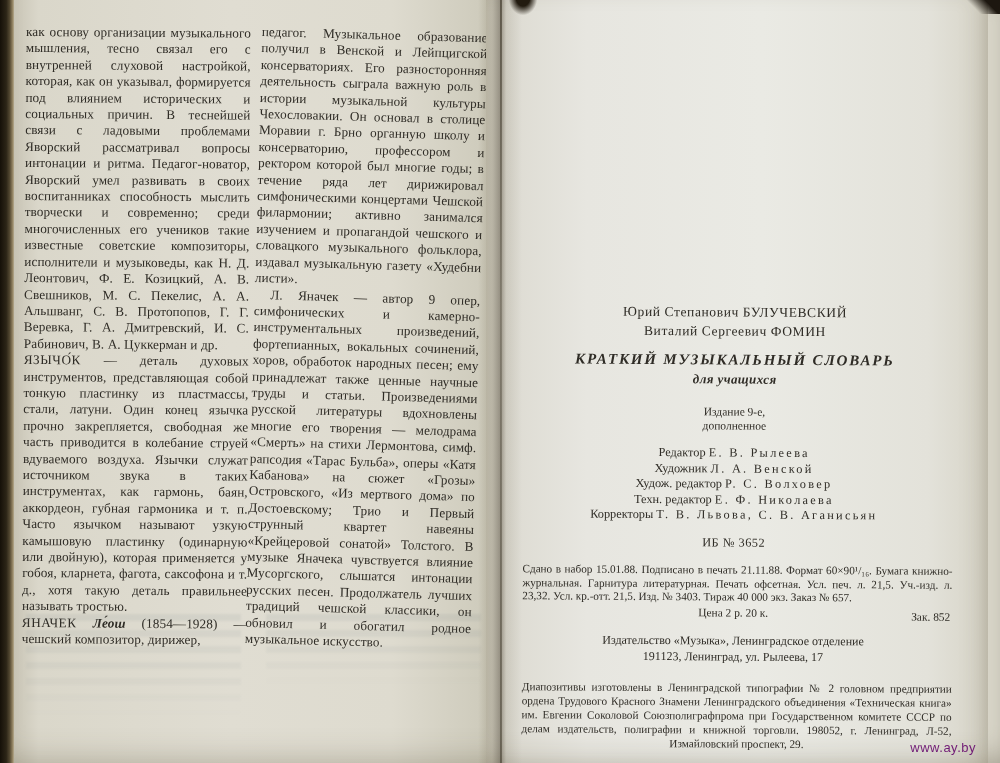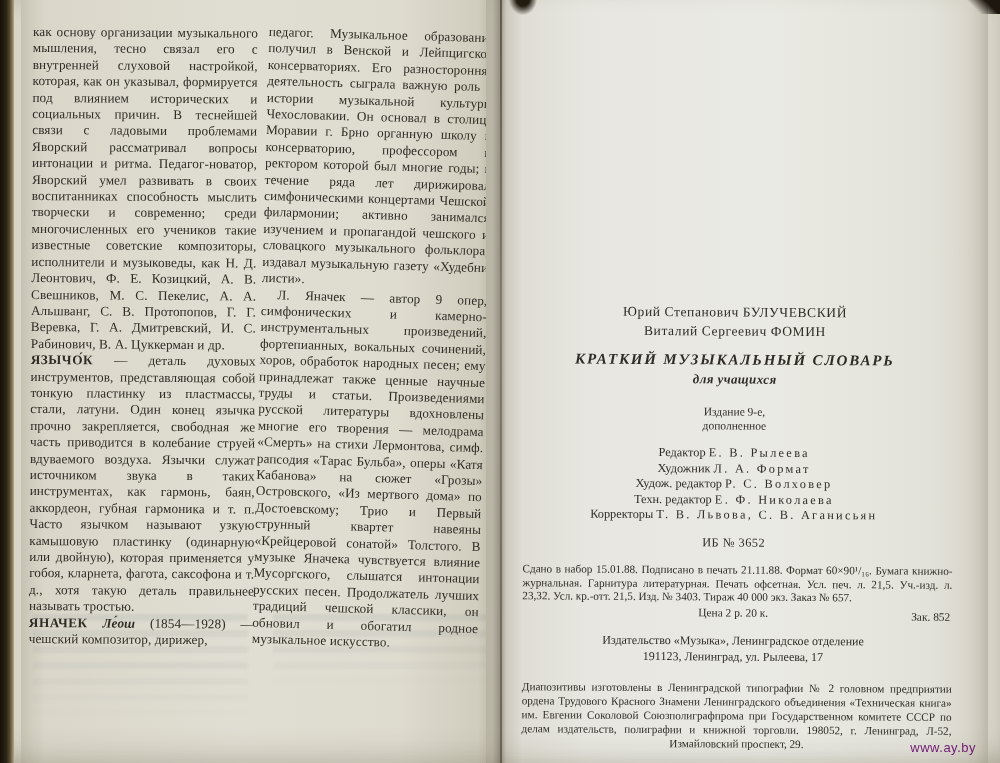--- a/index.html
+++ b/index.html
@@ -7,21 +7,21 @@
     position:relative;width:1000px;height:763px;overflow:hidden;
     background:#d9d6c9;
     font-family:"Liberation Serif","DejaVu Serif",serif;
     color:#2f2c26;
     box-shadow:inset 0 -20px 34px -20px rgba(60,50,30,.4),
                inset 0 14px 26px -20px rgba(60,50,30,.28);
   }
   
   .page{position:absolute;top:0;height:763px;}
   .page-left{
-    left:21px;width:484px;
+    left:14px;width:484px;
     background:linear-gradient(90deg,#c9c5b6 0%,#dad7ca 5%,#e0ddd2 45%,#dedbcf 78%,#cfccbd 96%,#bdb9a8 100%);
     box-shadow:inset 0 -26px 30px -24px rgba(95,85,60,.35);
   }
   .page-right{
     left:486px;width:502px;
     background:linear-gradient(90deg,#c4c0b1 0%,#dddbd2 4%,#e7e6e0 20%,#eaeae4 55%,#e3e2da 88%,#d6d3c6 100%);
     box-shadow:inset -18px 0 28px -20px rgba(85,75,50,.4),
                inset 0 -24px 30px -24px rgba(95,85,60,.3);
   }
   
@@ -45,21 +45,21 @@
     position:absolute;right:0;top:0;width:44px;height:14px;
     background:linear-gradient(225deg,#1d1710 0%,#1d1710 26%,rgba(29,23,16,0) 58%);
   }
   
   .col{position:absolute;top:24px;text-align:justify;
        font-size:13.2px;line-height:16.4px;letter-spacing:.1px;}
   .col1{left:12px;width:225px;transform:rotate(.4deg);transform-origin:top left;}
   .col2{left:248px;width:226px;transform:rotate(1.6deg);transform-origin:top left;}
   .col p{margin:0;}
   .col p.indent{text-indent:16px;}
-  .term{font-weight:bold;letter-spacing:.6px;}
+  .term{font-weight:normal;letter-spacing:.6px;}
   .name-it{font-weight:bold;font-style:italic;}
   .showthrough{position:absolute;left:12px;top:614px;width:462px;height:110px;
     opacity:.16;filter:blur(1.1px);pointer-events:none;}
   .showthrough .ghost-col{position:absolute;top:0;height:100%;width:215px;
     background:repeating-linear-gradient(180deg,rgba(90,105,115,.55) 0 7px,rgba(90,105,115,0) 7px 16px);
     -webkit-mask-image:linear-gradient(180deg,#000 0%,rgba(0,0,0,.55) 55%,transparent 95%);
             mask-image:linear-gradient(180deg,#000 0%,rgba(0,0,0,.55) 55%,transparent 95%);}
   .showthrough .g1{left:0;}
   .showthrough .g2{left:240px;height:70%;}
   
@@ -115,21 +115,21 @@
         <div>Виталий Сергеевич ФОМИН</div>
       </div>
       <div class="book-title">КРАТКИЙ МУЗЫКАЛЬНЫЙ СЛОВАРЬ</div>
       <div class="book-subtitle">для учащихся</div>
       <div class="edition">
         <div>Издание 9-е,</div>
         <div>дополненное</div>
       </div>
       <div class="staff">
         <div class="staff-line"><span class="role">Редактор</span> <span class="sname">Е. В. Рылеева</span></div>
-        <div class="staff-line"><span class="role">Художник</span> <span class="sname">Л. А. Формат</span></div>
+        <div class="staff-line"><span class="role">Художник</span> <span class="sname">Л. А. Венской</span></div>
         <div class="staff-line"><span class="role">Худож. редактор</span> <span class="sname">Р. С. Волховер</span></div>
         <div class="staff-line"><span class="role">Техн. редактор</span> <span class="sname">Е. Ф. Николаева</span></div>
         <div class="staff-line"><span class="role">Корректоры</span> <span class="sname">Т. В. Львова, С. В. Аганисьян</span></div>
       </div>
       <div class="ib">ИБ № 3652</div>
       <p class="imprint">Сдано в набор 15.01.88. Подписано в печать 21.11.88. Формат 60×90¹/₁₆. Бумага книжно-журнальная. Гарнитура литературная. Печать офсетная. Усл. печ. л. 21,5. Уч.-изд. л. 23,32. Усл. кр.-отт. 21,5. Изд. № 3403. Тираж 40 000 экз. Заказ № 657.</p>
       <div class="price-row">
         <span class="price">Цена 2 р. 20 к.</span>
         <span class="zak">Зак. 852</span>
       </div>

